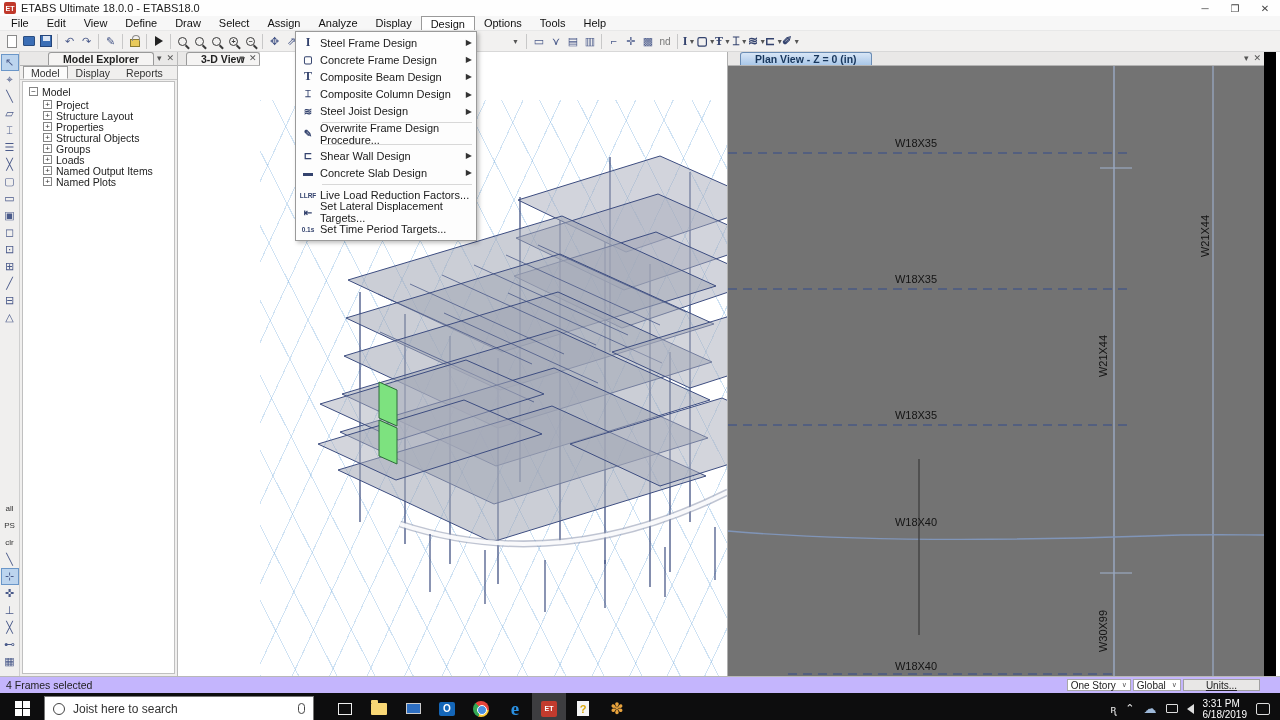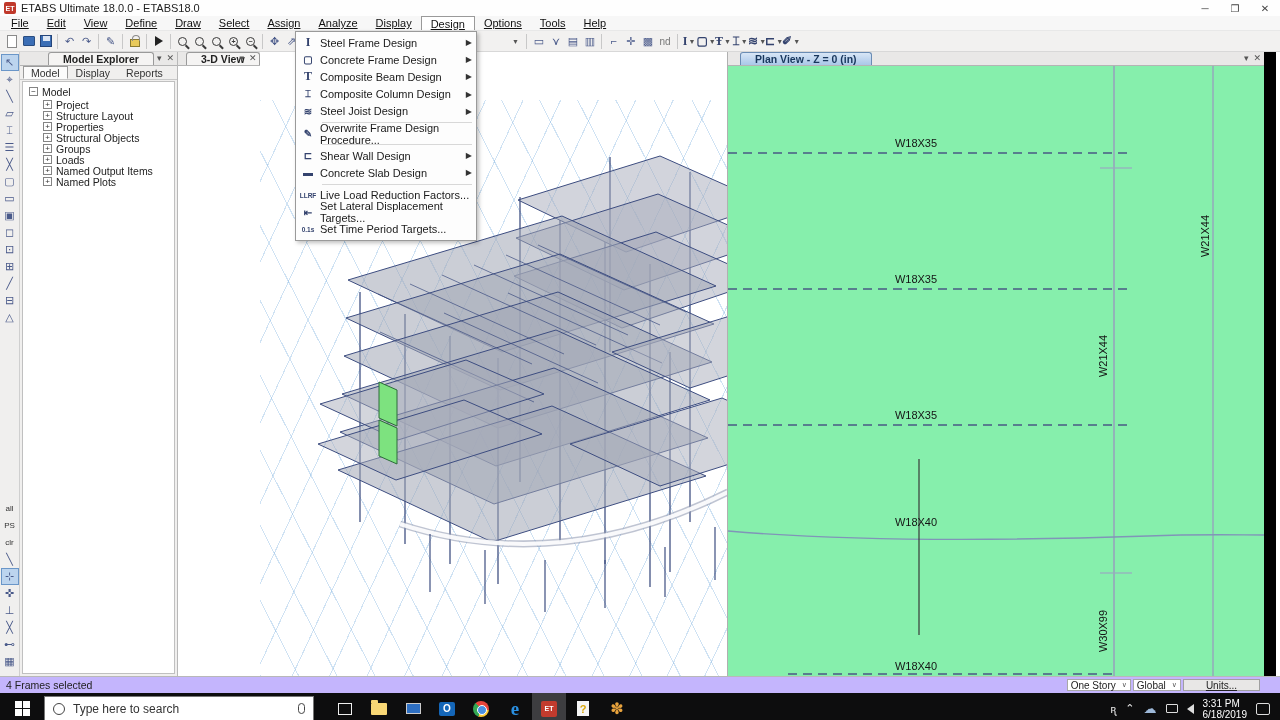--- a/index.html
+++ b/index.html
@@ -11,21 +11,21 @@
   .titlebar { height:16px; background:#fefefe; display:flex; align-items:center; padding-left:4px; }
   .app-icon { width:12px; height:12px; background:#c0392b; color:#fff; font-size:7px; font-weight:bold;
     display:flex; align-items:center; justify-content:center; border-radius:2px; margin-right:5px; }
   .title-text { font-size:11px; color:#222; }
   .win-controls { margin-left:auto; display:flex; height:100%; }
   .win-btn { width:30px; height:100%; display:flex; align-items:center; justify-content:center;
     font-size:10px; color:#444; }
 
   
   .menubar { height:15px; background:#f7f7f7; display:flex; align-items:stretch; padding-left:2px; border-bottom:1px solid #e8e8e8;}
-  .menu-item { padding:0 9px; display:flex; align-items:center; color:#111;text-decoration:underline; }
+  .menu-item { padding:0 9px; display:flex; align-items:center; color:#111; }
   .menu-item.open { background:#fff; border:1px solid #9a9a9a; border-bottom:none; }
 
   
   .toolbar { height:21px; background:#f2f1f0; border-bottom:1px solid #d8d8d8; display:flex; align-items:center; padding-left:3px; }
   .tbtn { width:17px; height:17px; display:flex; align-items:center; justify-content:center;
     color:#4a5a8a; font-size:11px; }
   .tsep { width:1px; height:15px; background:#c8c8c8; margin:0 3px; }
   .tlabel { color:#777; font-size:10px; padding:0 3px; }
   .ticon-page { width:10px; height:13px; background:#fff; border:1px solid #8a8a8a; }
   .ticon-open { width:12px; height:10px; background:#3b6eb5; border:1px solid #2a4d80; border-radius:1px;}
@@ -75,21 +75,21 @@
   .view3d { width:550px; display:flex; border-right:1px solid #b0b0b0; background:#fff; }
   .canvas3d { position:relative; flex:1; background:#fff; overflow:hidden; }
   .gridfloor { position:absolute; left:0; right:0; top:48px; bottom:0;
     background:
       repeating-linear-gradient(115deg, rgba(130,180,225,.38) 0 1px, transparent 1px 34px),
       repeating-linear-gradient(63deg, rgba(130,180,225,.38) 0 1px, transparent 1px 34px); }
   .canvas3d svg { position:absolute; left:0; top:0; }
 
   
   .planview { width:536px; display:flex; flex-direction:column; background:#fff; }
-  .canvasplan { position:relative; flex:1; background:#86efac; overflow:hidden; }
+  .canvasplan { position:relative; flex:1; background:#737373; overflow:hidden; }
 
   
   .statusbar { height:17px; background:#c4b5fd; border-top:1px solid #b8b8b8; display:flex; align-items:center;
     padding:0 6px; font-size:10.5px; color:#222; }
   .status-right { margin-left:auto; display:flex; align-items:center; gap:2px; margin-right:14px;}
   .sel { background:#fff; border:1px solid #a8a8a8; height:12px; display:flex; align-items:center;
     padding:0 3px; font-size:10px; color:#222; }
   .sel .arrow { margin-left:6px; font-size:7px; color:#555; }
   .units-btn { background:#e8e7e6; border:1px solid #a0a0a0; height:12px; padding:0 22px; font-size:10px;
     display:flex; align-items:center;text-decoration:underline; }
@@ -558,21 +558,21 @@
     <div class="start">
       <span class="winlogo">
           <span></span>
           <span></span>
           <span></span>
           <span></span>
         </span>
     </div>
     <div class="searchbox">
       <span class="search-circle"></span>
-      <span class="ph">Type here to search</span>
+      <span class="ph">Joist here to search</span>
       <span class="mic"></span>
     </div>
     <div class="taskicons">
       <div class="ticon">
           <span class="taskview"></span>
         </div>
       <div class="ticon running">
           <span class="folder"></span>
         </div>
       <div class="ticon running">

